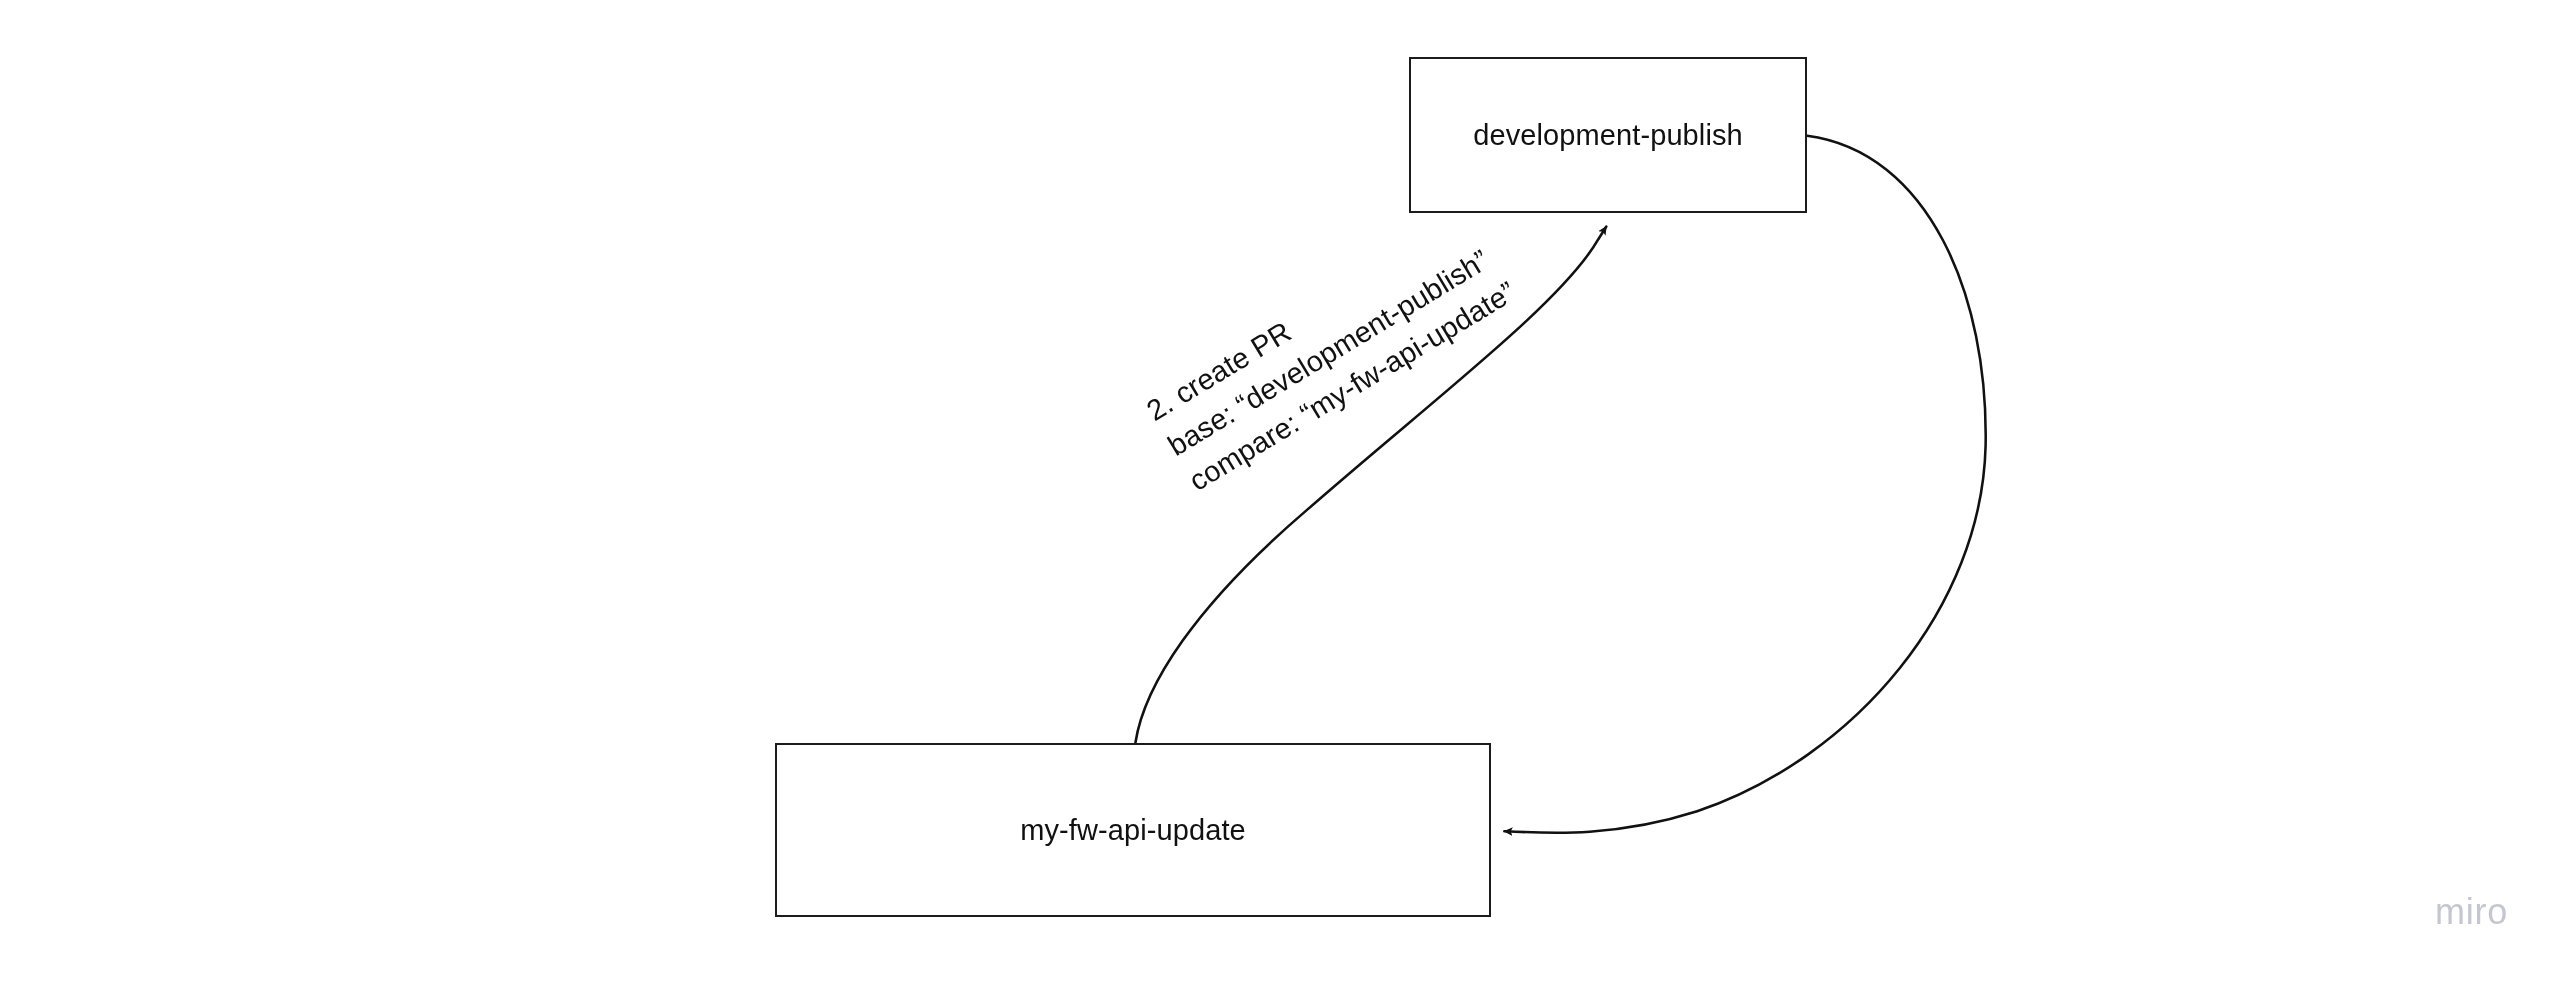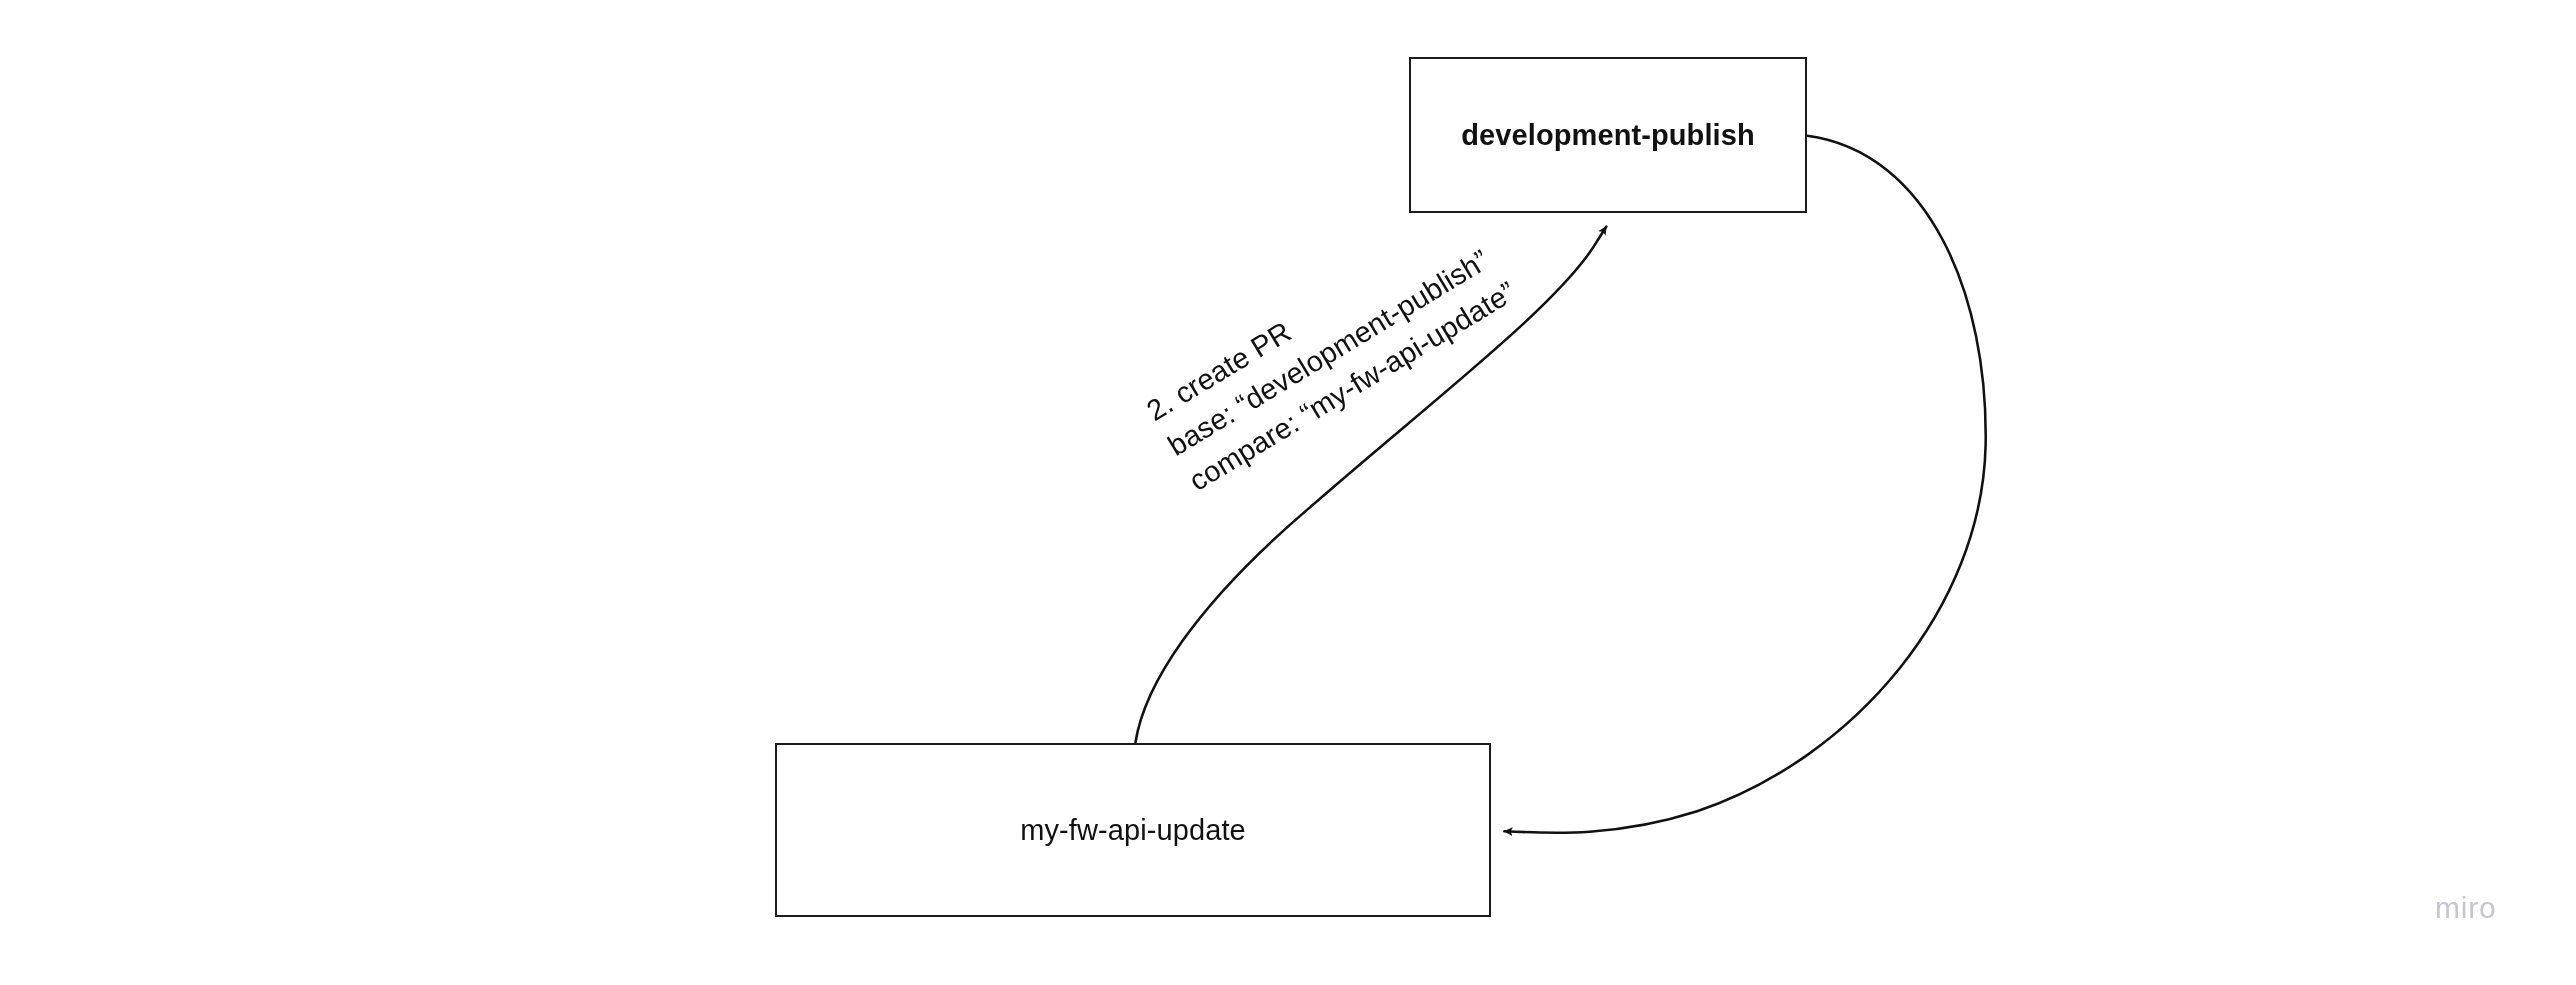--- a/index.html
+++ b/index.html
@@ -44,21 +44,20 @@
     left: 610px;
     top: 57px;
     width: 421px;
     height: 157px;
   }
   #node-development-publish {
     left: 1409px;
     top: 57px;
     width: 398px;
     height: 156px;
-    font-weight: bold;
   }
   #node-my-fw-api-update {
     left: 775px;
     top: 743px;
     width: 716px;
     height: 174px;
     text-align: right;
   }
   #edges {
     position: absolute;
@@ -87,21 +86,21 @@
   #edge-label-create-pr {
     left: 1139px;
     top: 396px;
     transform: rotate(-31.2deg);
     transform-origin: 0 0;
   }
   #watermark-miro {
     position: absolute;
     left: 2435px;
     top: 891px;
-    font-size: 30px;
+    font-size: 36px;
     letter-spacing: 0.8px;
     color: #c6c6d2;
     font-weight: 400;
     z-index: 2;
     user-select: none;
   }
 </style>
 </head>
 <body>
 

